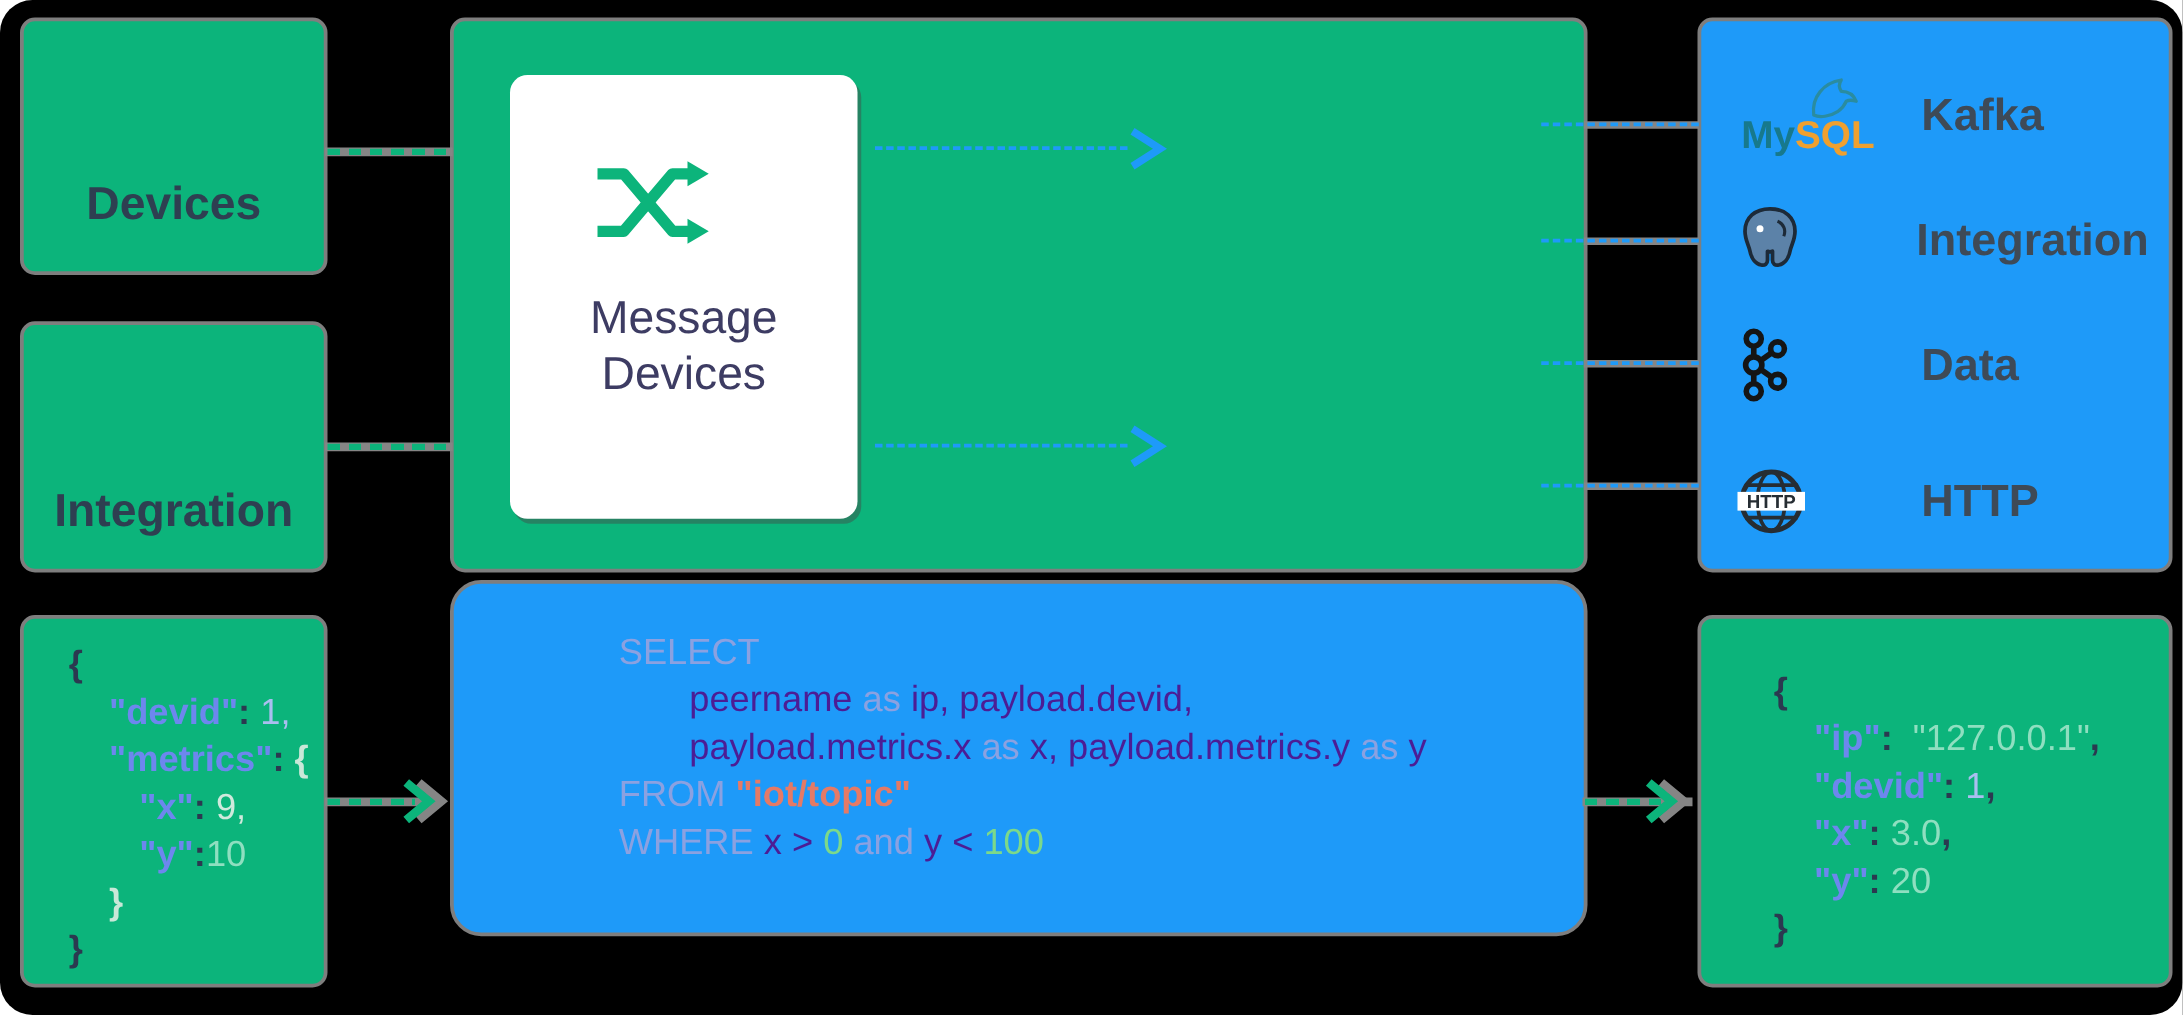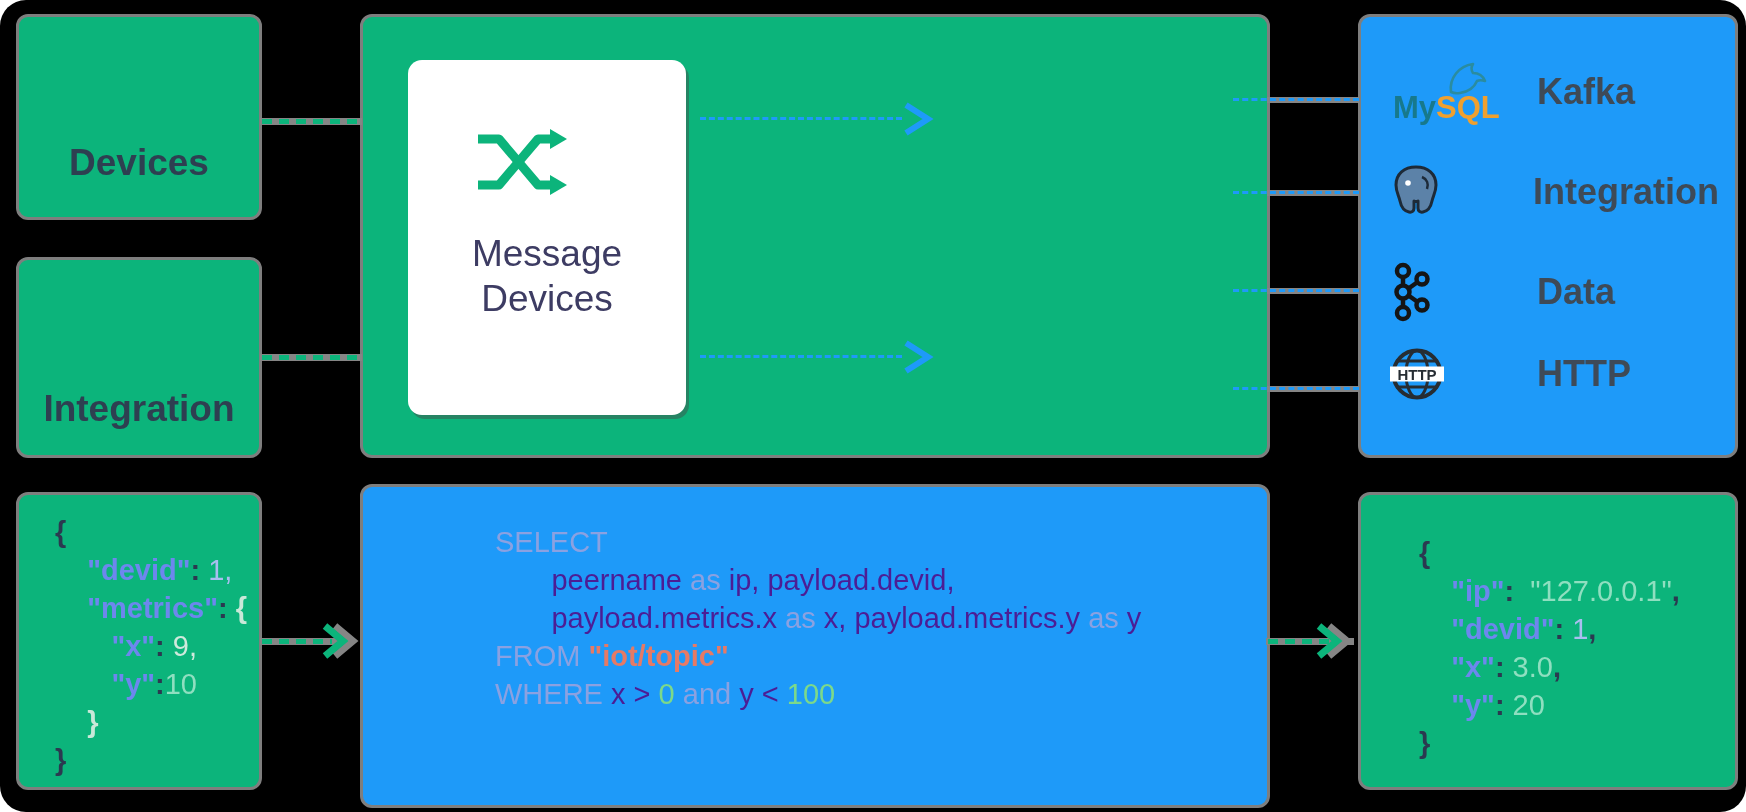--- a/index.html
+++ b/index.html
@@ -153,40 +153,40 @@
             <line x1="14" y1="15" x2="14" y2="23.5"></line>
             <line x1="14" y1="36.5" x2="14" y2="45"></line>
             <line x1="19.5" y1="26.5" x2="28" y2="20.5"></line>
             <line x1="19.5" y1="33.5" x2="28" y2="39.5"></line>
           </g>
         </svg>
       </div>
       <div class="sink-label">Data</div>
     </div>
 
-    <div class="sink-row" style="top:315px;">
+    <div class="sink-row" style="top:342px;">
       <div class="sink-icon">
         <svg width="56" height="56" viewBox="0 0 56 56">
           <circle cx="28" cy="28" r="23.5" fill="none" stroke="#262d33" stroke-width="4"></circle>
           <ellipse cx="28" cy="28" rx="11" ry="23.5" fill="none" stroke="#262d33" stroke-width="3"></ellipse>
           <line x1="7" y1="15" x2="49" y2="15" stroke="#262d33" stroke-width="3"></line>
           <line x1="7" y1="41" x2="49" y2="41" stroke="#262d33" stroke-width="3"></line>
           <rect x="1" y="20.5" width="54" height="15" fill="#ffffff"></rect>
           <text x="28" y="33.5" text-anchor="middle" font-size="15" font-weight="bold" fill="#262d33">HTTP</text>
         </svg>
       </div>
       <div class="sink-label">HTTP</div>
     </div>
   </div>
 
   <div class="box green" style="left:16px;top:492px;width:246px;height:298px;">
     <div class="code" style="left:36px;top:18px;"><div class="code-line"><span class="tk-brace-dark">{</span></div><div class="code-line"><span class="tk-sp">    </span><span class="tk-key">"devid"</span><span class="tk-punct">: </span><span class="tk-val-light">1,</span></div><div class="code-line"><span class="tk-sp">    </span><span class="tk-key">"metrics"</span><span class="tk-punct">: </span><span class="tk-brace-pale">{</span></div><div class="code-line"><span class="tk-sp">       </span><span class="tk-key">"x"</span><span class="tk-punct">: </span><span class="tk-val-pale">9,</span></div><div class="code-line"><span class="tk-sp">       </span><span class="tk-key">"y"</span><span class="tk-punct">:</span><span class="tk-val-green">10</span></div><div class="code-line"><span class="tk-sp">    </span><span class="tk-brace-pale">}</span></div><div class="code-line"><span class="tk-brace-dark">}</span></div></div>
   </div>
 
-  <div class="box blue-bg" style="left:360px;top:484px;width:910px;height:324px;">
+  <div class="box blue-bg" style="left:360px;top:464px;width:910px;height:285px;border-radius:25px;">
     <div class="code" style="left:132px;top:36px;"><div class="code-line"><span class="tk-kw">SELECT</span></div><div class="code-line"><span class="tk-sp">       </span><span class="tk-id">peername </span><span class="tk-kw">as</span><span class="tk-id"> ip, payload.devid,</span></div><div class="code-line"><span class="tk-sp">       </span><span class="tk-id">payload.metrics.x </span><span class="tk-kw">as</span><span class="tk-id"> x, payload.metrics.y </span><span class="tk-kw">as</span><span class="tk-id"> y</span></div><div class="code-line"><span class="tk-kw">FROM </span><span class="tk-str">"iot/topic"</span></div><div class="code-line"><span class="tk-kw">WHERE </span><span class="tk-id">x &gt; </span><span class="tk-num">0</span><span class="tk-kw"> and </span><span class="tk-id">y &lt; </span><span class="tk-num">100</span></div></div>
   </div>
 
   <div class="box green" style="left:1358px;top:492px;width:380px;height:298px;">
     <div class="code" style="left:58px;top:39px;"><div class="code-line"><span class="tk-brace-dark">{</span></div><div class="code-line"><span class="tk-sp">    </span><span class="tk-key">"ip"</span><span class="tk-punct">: </span><span class="tk-val-green"> "127.0.0.1"</span><span class="tk-punct">,</span></div><div class="code-line"><span class="tk-sp">    </span><span class="tk-key">"devid"</span><span class="tk-punct">: </span><span class="tk-val-light">1</span><span class="tk-punct">,</span></div><div class="code-line"><span class="tk-sp">    </span><span class="tk-key">"x"</span><span class="tk-punct">: </span><span class="tk-val-green">3.0</span><span class="tk-punct">,</span></div><div class="code-line"><span class="tk-sp">    </span><span class="tk-key">"y"</span><span class="tk-punct">: </span><span class="tk-val-green">20</span></div><div class="code-line"><span class="tk-brace-dark">}</span></div></div>
   </div>
 
   <div class="bar" style="left:260px;top:118px;width:102px;height:7px;"></div>
   <div class="dash-green" style="left:262px;top:119px;width:98px;"></div>
 

